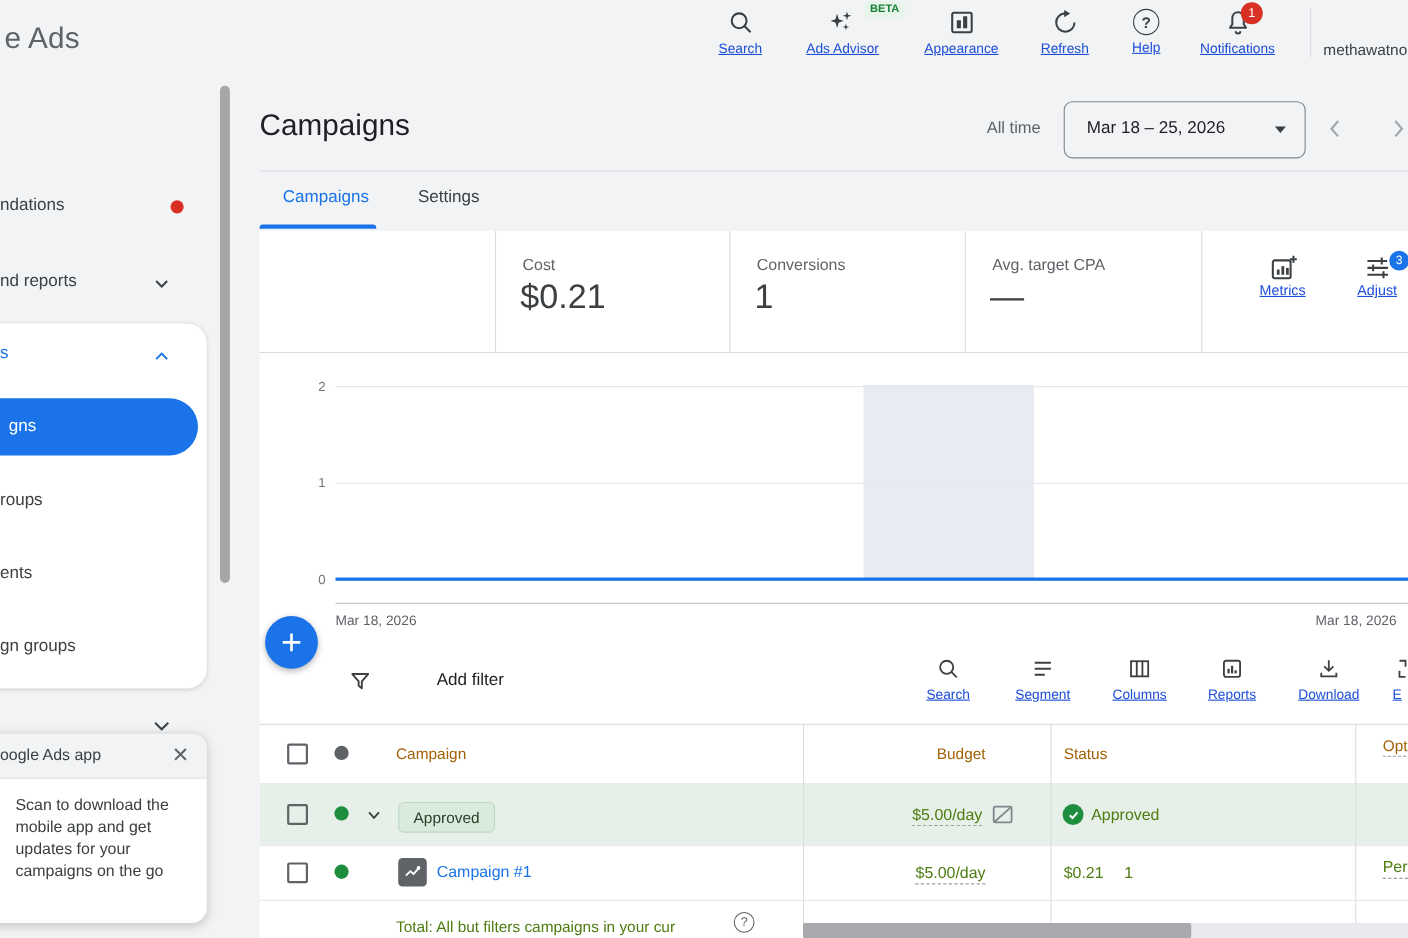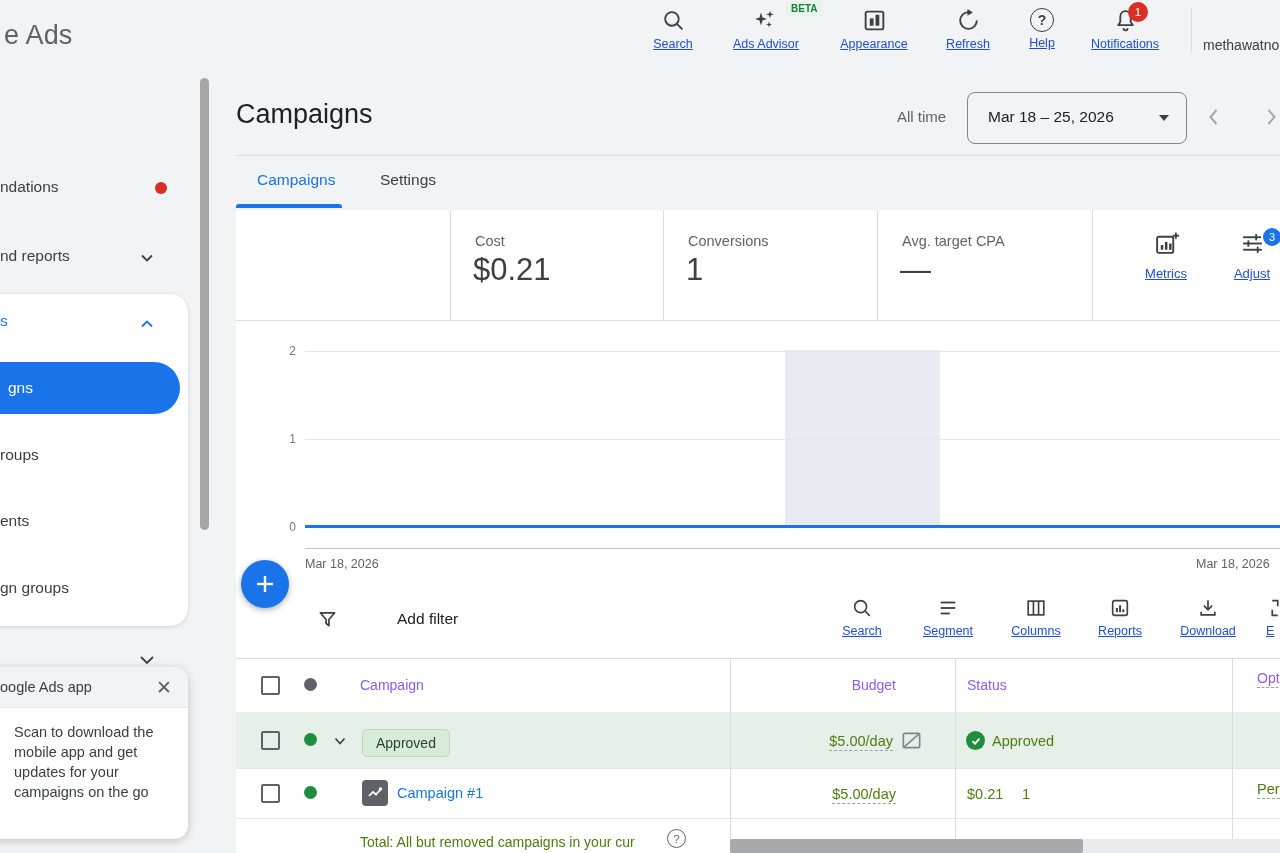--- a/index.html
+++ b/index.html
@@ -46,21 +46,21 @@
   .tab-underline{position:absolute;left:236px;top:204px;width:106px;height:4px;background:#1a73e8;border-radius:3px 3px 0 0;}
 
   
   .panel{position:absolute;left:236px;top:210px;width:1044px;height:643px;background:#fff;}
 
   
   .card-divider{position:absolute;top:210px;width:1px;height:110px;background:#dadce0;}
   .score-label{position:absolute;top:233px;font-size:14.5px;color:#5f6368;}
   .score-value{position:absolute;top:252px;font-size:31px;color:#3c4043;}
   .cards-bottom{position:absolute;left:236px;top:320px;width:1044px;height:1px;background:#dadce0;}
-  .panel-btn{position:absolute;width:90px;display:flex;flex-direction:column;align-items:center;gap:10px;cursor:pointer;}
+  .panel-btn{position:absolute;width:90px;display:flex;flex-direction:column;align-items:center;cursor:pointer;}
   .panel-btn .nav-label{font-size:13px;}
   .adjust-badge{position:absolute;left:1261px;top:226px;width:18px;height:18px;border-radius:50%;background:#1a73e8;border:2px solid #fff;
                 color:#fff;font-size:11px;display:flex;align-items:center;justify-content:center;}
 
   
   .gridline{position:absolute;left:305px;width:975px;height:1px;background:#e4e6ea;}
   .ytick{position:absolute;left:272px;width:24px;text-align:right;font-size:12px;color:#757575;}
   .band{position:absolute;left:785px;top:350px;width:155px;height:177px;background:#e8ecf2;}
   .series-line{position:absolute;left:305px;top:525px;width:975px;height:3px;background:#1a73e8;}
   .axis-line{position:absolute;left:305px;top:548px;width:975px;height:1px;background:#c0c3c6;}
@@ -72,21 +72,21 @@
   
   .add-filter{position:absolute;left:397px;top:610px;font-size:15.5px;color:#202124;cursor:pointer;text-align:center;}
   .tool-item{position:absolute;top:597px;width:84px;display:flex;flex-direction:column;align-items:center;gap:5px;cursor:pointer;}
   .tool-item .nav-label{font-size:12.5px;}
 
   
   .tbl-border{position:absolute;left:236px;width:1044px;height:1px;background:#dadce0;}
   .col-divider{position:absolute;top:658px;width:1px;height:195px;background:#dadce0;}
   .cb{position:absolute;width:15px;height:15px;border:2px solid #5f6368;border-radius:2px;cursor:pointer;}
   .dot{position:absolute;width:13px;height:13px;border-radius:50%;}
-  .th{font-size:14px;color:#8b5cf6;}
+  .th{font-size:14px;color:#a16207;}
   .td{font-size:14.5px;color:#4d7c0f;}
   .dashed{border-bottom:1px dashed #9aa0a6;padding-bottom:1px;}
   .row1-bg{position:absolute;left:236px;top:712px;width:1044px;height:56px;background:#e6f0e9;}
   .pill{position:absolute;left:362px;top:729px;height:26px;padding:0 13px;background:#d9ebdb;border:1px solid #bcd7c1;border-radius:5px;
         display:flex;align-items:center;font-size:14px;color:#27422d;cursor:pointer;}
   .camp-icon{position:absolute;left:362px;top:780px;width:26px;height:26px;background:#5f6368;border-radius:4px;
              display:flex;align-items:center;justify-content:center;}
   .link{color:#1a73e8;cursor:pointer;}
   .check-circle{position:absolute;left:966px;top:731px;width:19px;height:19px;border-radius:50%;background:#1e8e3e;
                 display:flex;align-items:center;justify-content:center;}
@@ -408,21 +408,21 @@
   <div class="abs td" style="left:700px;top:786px;width:196px;text-align:right;">
     <span class="dashed">$5.00/day</span>
   </div>
   <div class="abs td" style="left:967px;top:786px;">$0.21</div>
   <div class="abs td" style="left:1022px;top:786px;">1</div>
   <div class="abs td dashed" style="left:1257px;top:781px;">Per</div>
 
   <div class="tbl-border" style="top:768px;background:#e4e6ea;"></div>
   <div class="tbl-border" style="top:818px;background:#e4e6ea;"></div>
 
-  <div class="abs td" style="left:360px;top:834px;font-size:14px;">Total: All but removed campaigns in your cur</div>
+  <div class="abs td" style="left:360px;top:834px;font-size:14px;">Total: All but filters campaigns in your cur</div>
   <div class="qmark">?</div>
 
   <div class="col-divider" style="left:730px;"></div>
   <div class="col-divider" style="left:955px;"></div>
   <div class="col-divider" style="left:1232px;"></div>
 
   <div class="hscroll-track"></div>
   <div class="hscroll"></div>
 
 </div>

